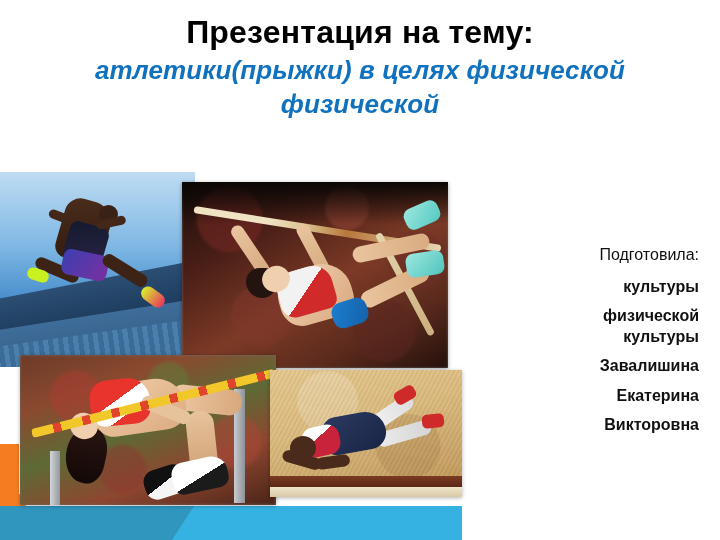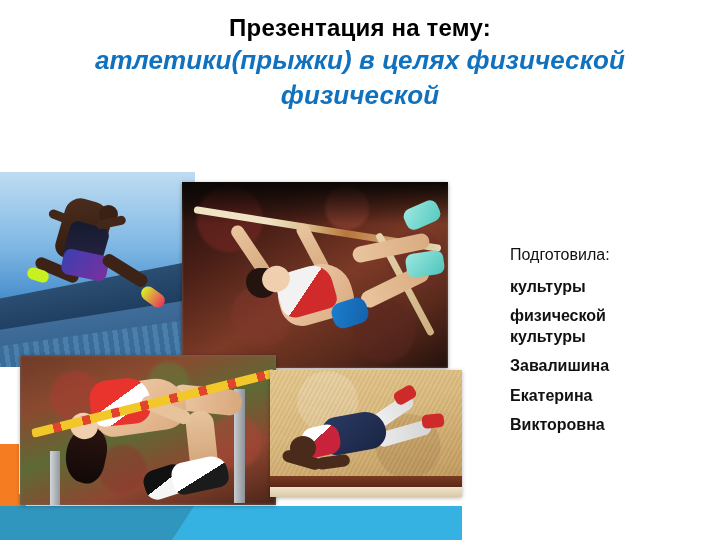--- a/index.html
+++ b/index.html
@@ -20,43 +20,43 @@
 
   
   .title-block {
     position: absolute;
     left: 40px;
     top: 14px;
     width: 640px;
     text-align: center;
   }
   .title-main {
-    font-size: 24px;
+    font-size: 32px;
     font-weight: bold;
     color: #000000;
     line-height: 1.18;
     letter-spacing: 0.2px;
   }
   .title-sub {
     font-size: 26px;
     font-weight: bold;
     font-style: italic;
     color: #1072BE;
     line-height: 1.22;
     margin-top: 3px;
     letter-spacing: 0.1px;
   }
 
   
   .author-block {
     position: absolute;
-    right: 28px;
+    right: 21px;
     top: 247px;
     width: 182px;
-    text-align: left;
+    text-align: right;
     color: #111111;
   }
   .author-role {
     font-size: 16px;
     font-weight: normal;
     line-height: 1.0;
     margin-bottom: 14px;
   }
   .author-line {
     font-size: 16px;

